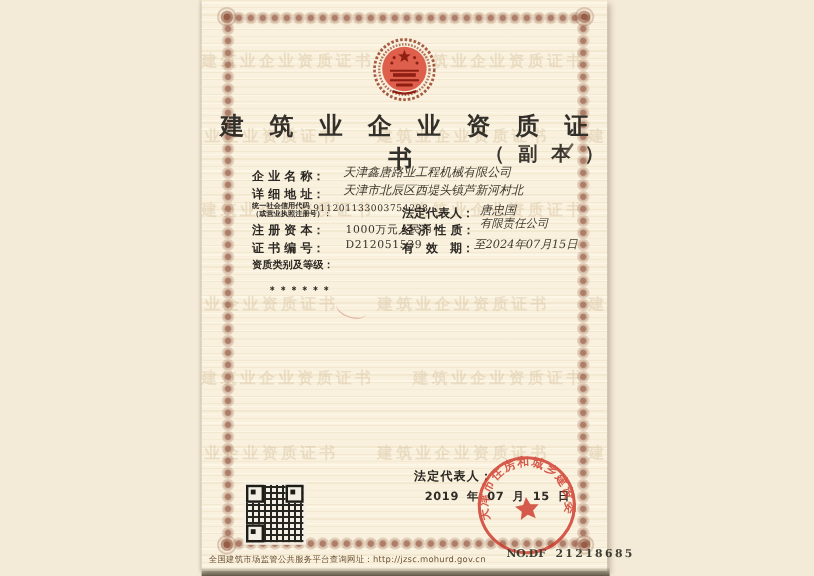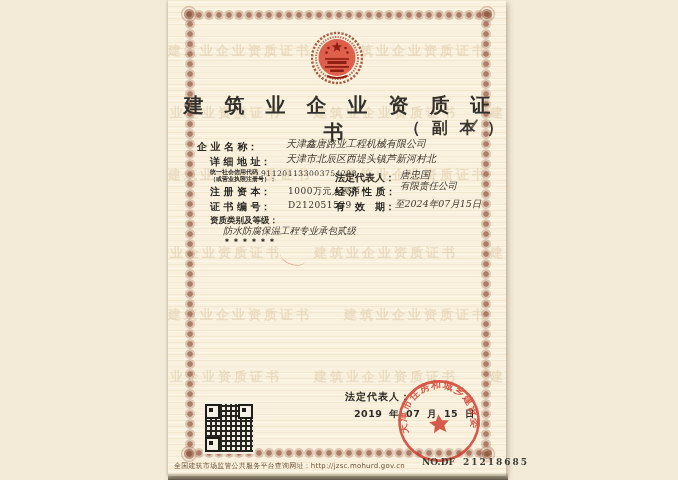--- a/index.html
+++ b/index.html
@@ -141,21 +141,21 @@
         <rect x="16.5" y="33" width="19" height="3" fill="#8e1f12"></rect>
         <rect x="14" y="38" width="24" height="1.8" fill="#8e1f12"></rect>
         <rect x="19" y="41.5" width="14" height="2.6" rx="1" fill="#8e1f12"></rect>
         <path d="M16 48 q10 4 20 0" stroke="#8e1f12" stroke-width="2" fill="none"></path>
       </svg>
     </div>
 
     <div class="title">建 筑 业 企 业 资 质 证 书</div>
     <div class="subtitle">（ 副 本 ）</div>
 
-    <div class="lbl" style="left:29px;top:140px">企 业 名 称：</div>
+    <div class="lbl" style="left:42px;top:140px">企 业 名 称：</div>
     <div class="val" style="left:118px;top:137px">天津鑫唐路业工程机械有限公司</div>
 
     <div class="lbl" style="left:42px;top:155px">详 细 地 址：</div>
     <div class="val" style="left:118px;top:152px">天津市北辰区西堤头镇芦新河村北</div>
 
     <div class="lbl-tiny" style="left:42px;top:169px">统一社会信用代码</div>
     <div class="lbl-tiny" style="left:42px;top:176px">（或营业执照注册号）：</div>
     <div class="val-print" style="left:93px;top:169px;font-size:7.6px">911201133003754298</div>
 
     <div class="lbl" style="left:167px;top:171px">法定代表人：</div>
@@ -167,21 +167,20 @@
     <div class="lbl" style="left:167px;top:185px">经 济 性 质：</div>
     <div class="val" style="left:232px;top:180px;font-size:9.5px">有限责任公司</div>
 
     <div class="lbl" style="left:42px;top:200px">证 书 编 号：</div>
     <div class="val-print" style="left:120px;top:200px">D212051539</div>
 
     <div class="lbl" style="left:167px;top:200px">有　效　期：</div>
     <div class="val" style="left:227px;top:198px;font-size:9.5px">至2024年07月15日</div>
 
     <div class="lbl" style="left:42px;top:215px;font-size:8.5px">资质类别及等级：</div>
-    <div class="val" style="left:55px;top:225px;font-size:9.5px">防水防腐保温工程专业承包贰级</div>
     <div class="stars" style="left:55px;top:236px">＊＊＊＊＊＊</div>
 
     <div class="pen-mark"></div>
     <div class="red-arc"></div>
 
     <div class="issuer-label">法定代表人：</div>
     <div class="issue-date">2019 年 07 月 15 日</div>
 
     <div class="seal">
       <svg width="86" height="86" viewBox="0 0 100 100">

